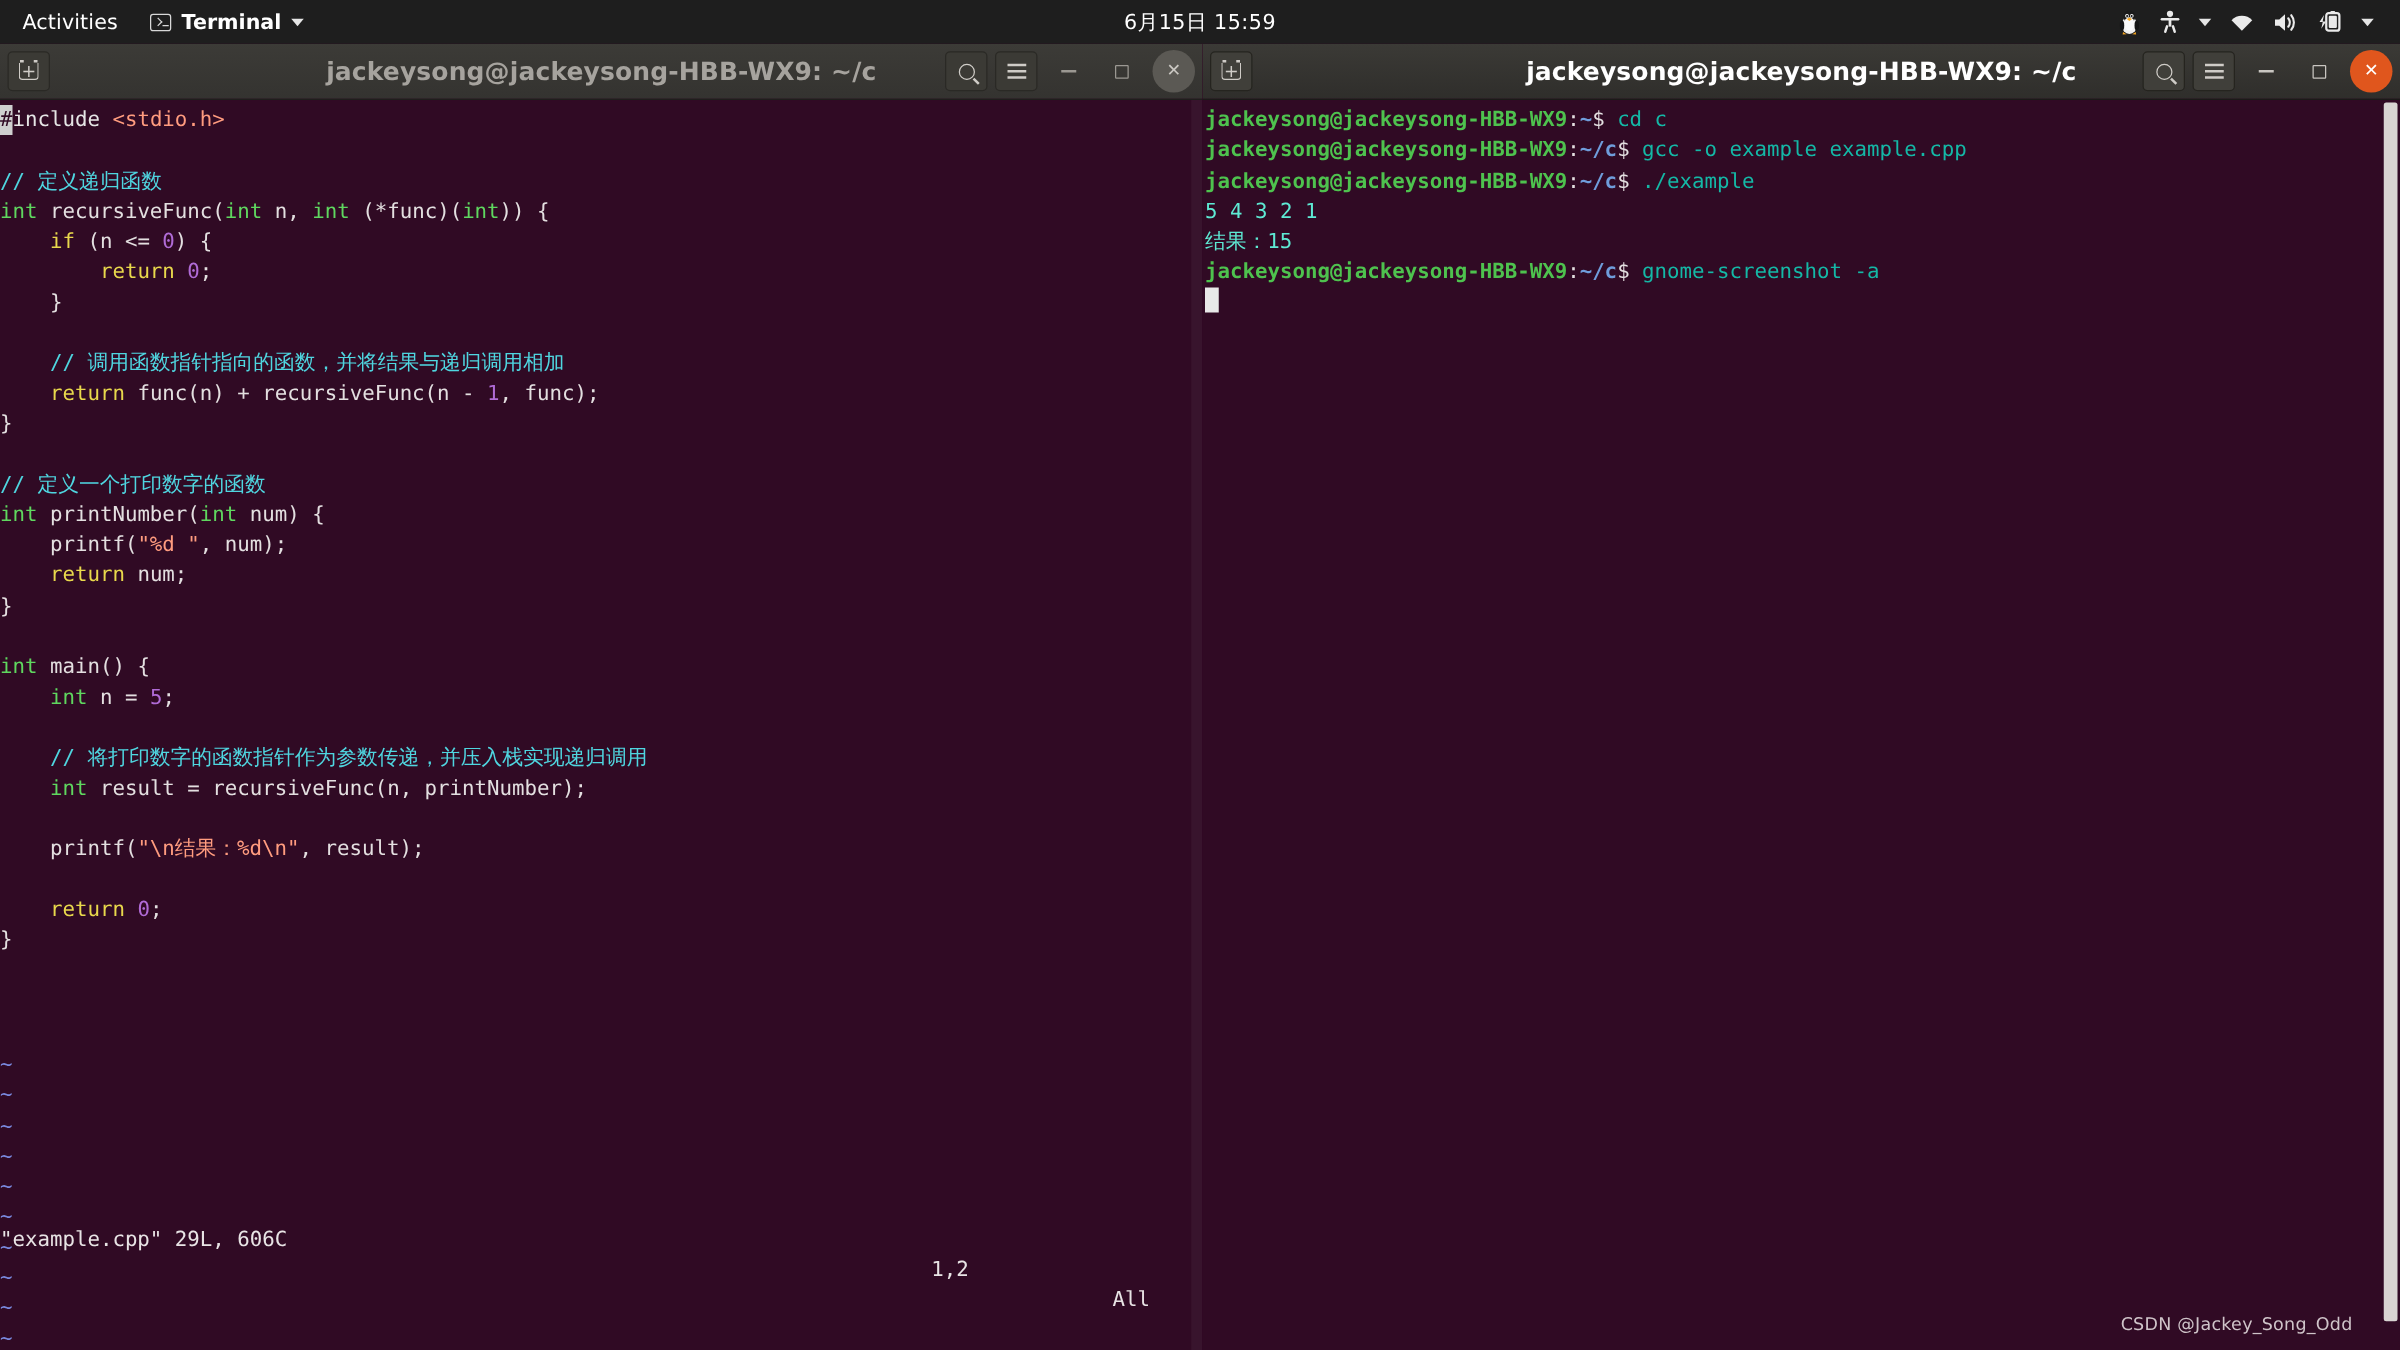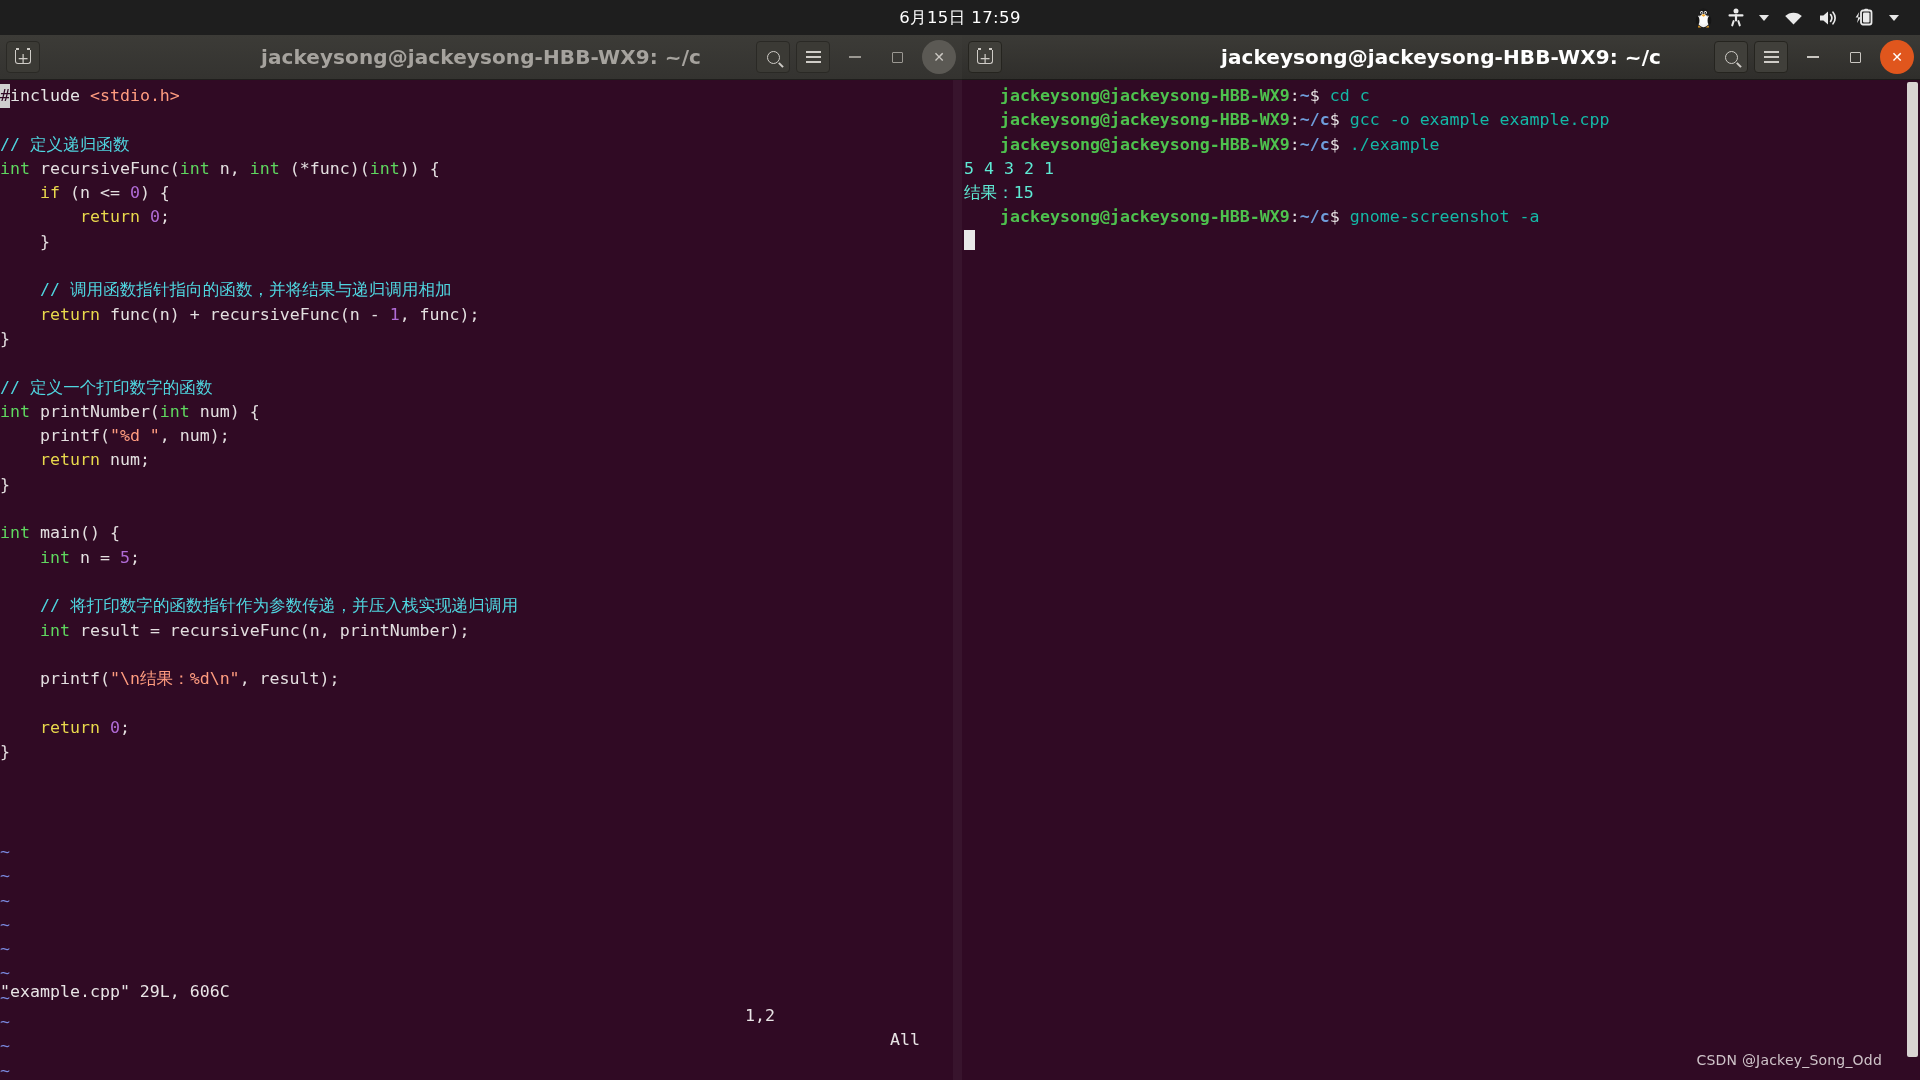--- a/index.html
+++ b/index.html
@@ -260,21 +260,21 @@
     font-size: 16.6px;
     line-height: 24.3px;
     color: #e8e4e5;
     white-space: pre;
   }
   .vs-file { position: absolute; left: 0; }
   .vs-pos  { position: absolute; left: 745px; }
   .vs-all  { position: absolute; left: 890px; }
 
   
-  .sh-user { color: #4ec24e; font-weight: 700; margin-left: 36px; }
+  .sh-user { color: #4ec24e; font-weight: 700; }
   .sh-colon { color: #e3dfe0; }
   .sh-path { color: #6f9ddb; font-weight: 700; }
   .sh-dollar { color: #e3dfe0; }
   .sh-cmd { color: #14b8a6; }
   .sh-out { color: #5eead4; }
 
   .blk-cursor {
     display: inline-block;
     width: 11px; height: 20px;
     background: #e8e8e8;
@@ -301,23 +301,33 @@
     font-family: "DejaVu Sans", "Liberation Sans", sans-serif;
     letter-spacing: .2px;
   }
 </style>
 </head>
 <body>
 
 <div id="screen">
 
   <div id="topbar">
+    <div class="tb-left">
+      <div class="tb-activities">
+        <span>Activities</span>
+      </div>
+      <div class="tb-app">
+        <span class="term-mini-icon"></span>
+        <span>Terminal</span>
+        <span class="caret-down"></span>
+      </div>
+    </div>
 
     <div class="tb-clock">
-      <span>6月15日  17:59</span>
+      <span>6月15日  15:59</span>
     </div>
 
     <div class="tb-right">
       <div class="tray-item">
         <svg width="19" height="21" viewBox="0 0 19 21">
           <ellipse cx="9.5" cy="13" rx="6.2" ry="7.2" fill="#f0f0f0"></ellipse>
           <ellipse cx="9.5" cy="6.5" rx="4.6" ry="5.2" fill="#1a1a1a"></ellipse>
           <ellipse cx="9.5" cy="12.2" rx="4.3" ry="5.4" fill="#fafafa"></ellipse>
           <circle cx="7.6" cy="5.6" r="1.5" fill="#fff"></circle>
             <circle cx="11.4" cy="5.6" r="1.5" fill="#fff"></circle>

